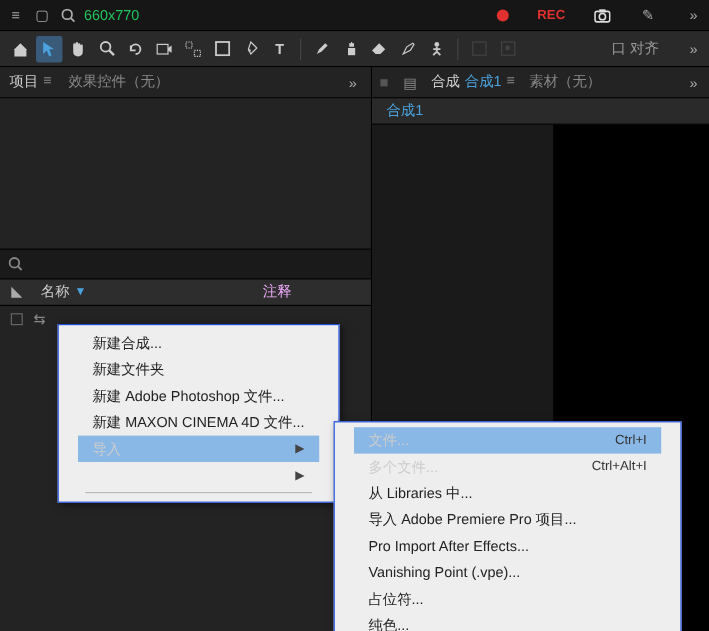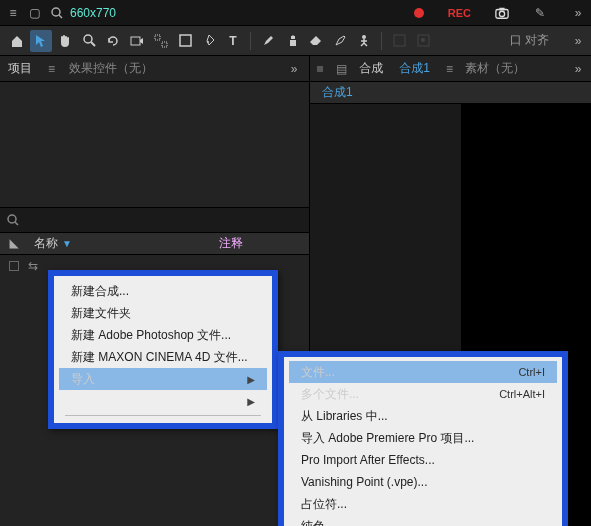--- a/index.html
+++ b/index.html
@@ -2,55 +2,55 @@
 <html><head>
 <meta charset="utf-8">
 <style>
 *{margin:0;padding:0;box-sizing:border-box;font-family:"Microsoft YaHei",Arial,sans-serif;font-size:12px;color:#ccc;user-select:none}
 body{background:#1e1e1e;width:591px;height:526px;overflow:hidden;position:relative}
 .topbar{height:26px;background:#161616;display:flex;align-items:center;padding:0 6px;gap:8px;border-bottom:1px solid #000}
 .topbar .left{display:flex;align-items:center;gap:8px}
 .topbar .right{margin-left:auto;display:flex;align-items:center;gap:24px}
 .ico{width:14px;height:14px;display:inline-flex;align-items:center;justify-content:center;color:#aaa}
 .search-box{display:flex;align-items:center;gap:6px;color:#ccc}
-.search-box input{background:transparent;border:none;color:#5eead4;outline:none;width:80px}
+.search-box input{background:transparent;border:none;color:#22c55e;outline:none;width:80px}
 .rec-dot{width:10px;height:10px;border-radius:50%;background:#e03030}
 .rec-label{color:#e03030;font-weight:bold;font-size:11px}
 .toolbar{height:30px;background:#2a2a2a;display:flex;align-items:center;padding:0 6px;gap:2px;border-bottom:1px solid #000}
 .tbtn{width:22px;height:22px;display:flex;align-items:center;justify-content:center;color:#bbb;border-radius:2px}
 .tbtn.active{background:#3a5a7a}
 .tsep{width:1px;height:18px;background:#444;margin:0 4px}
 .tool-right{margin-left:auto;display:flex;align-items:center;gap:22px}
 .align-label{color:#999;font-size:12px}
 .panels{display:flex;height:calc(100% - 56px)}
 .panel-left{width:310px;background:#232323;border-right:1px solid #000;display:flex;flex-direction:column}
 .panel-right{flex:1;background:#1a1a1a;display:flex;flex-direction:column}
 .tabrow{height:26px;display:flex;align-items:center;padding:0 8px;gap:14px;background:#232323;border-bottom:1px solid #000}
-.tab{color:#888;font-size:12px;display:flex;align-items:center;gap:16px}
+.tab{color:#888;font-size:12px;display:flex;align-items:flex-start;gap:4px}
 .tab.active{color:#ddd}
 .tabmenu{color:#888;font-size:12px}
 .proj-body{flex:1;background:#232323;position:relative}
 .proj-search{height:26px;background:#1a1a1a;display:flex;align-items:center;padding:0 6px;gap:6px;border-top:1px solid #000;border-bottom:1px solid #000}
 .proj-search input{background:transparent;border:none;outline:none;color:#ccc;flex:1}
 .proj-header{height:22px;display:flex;align-items:center;background:#2d2d2d;border-bottom:1px solid #000}
 .col-tag{width:28px;display:flex;justify-content:center}
 .col-name{flex:1;padding-left:6px;display:flex;align-items:center;gap:4px;color:#bbb}
 .sort-arrow{color:#4aa3df;font-size:10px}
 .col-comment{width:90px;color:#f0abfc}
 .proj-row{height:22px;display:flex;align-items:center;background:#232323}
 .proj-row .lbl{flex:1;padding-left:6px;display:flex;align-items:center;gap:6px}
 .comp-icon{width:14px;height:12px;background:#6a5a4a;display:inline-block}
 .tag-sq{width:10px;height:10px;border:1px solid #666;display:inline-block}
 .flow-icon{color:#888;margin-right:8px}
 .viewer-tabs{height:26px;display:flex;align-items:center;padding:0 6px;gap:12px;background:#232323;border-bottom:1px solid #000}
 .viewer-sub{height:22px;background:#2a2a2a;display:flex;align-items:center;padding:0 12px;border-bottom:1px solid #000}
 .comp-tab{color:#4aa3df;font-size:12px}
 .viewer-body{flex:1;background:#1a1a1a;position:relative}
 .black-canvas{position:absolute;right:0;top:0;bottom:0;width:130px;background:#000}
-.ctx-menu{position:absolute;background:#eee;border:6px solid #1d4ed8;box-shadow:2px 2px 6px rgba(0,0,0,.5);padding:4px 5px;min-width:230px}
+.ctx-menu{position:absolute;background:#eee;border:1px solid #1d4ed8;box-shadow:2px 2px 6px rgba(0,0,0,.5);padding:4px 16px;min-width:230px}
 .ctx-item{height:22px;display:flex;align-items:center;padding:0 12px;color:#222;font-size:12px;position:relative}
 .ctx-item.hover{background:#8ab8e6}
 .ctx-sep{height:1px;background:#bbb;margin:3px 6px}
 .ctx-arrow{margin-left:auto;color:#444;font-size:10px}
 .ctx-shortcut{margin-left:auto;color:#333;font-size:11px}
 #menu1{left:48px;top:270px}
 #menu2{left:278px;top:351px;min-width:290px}
 .marker{width:6px;height:6px;background:#555;margin:0 1px}
 </style>
 </head>

